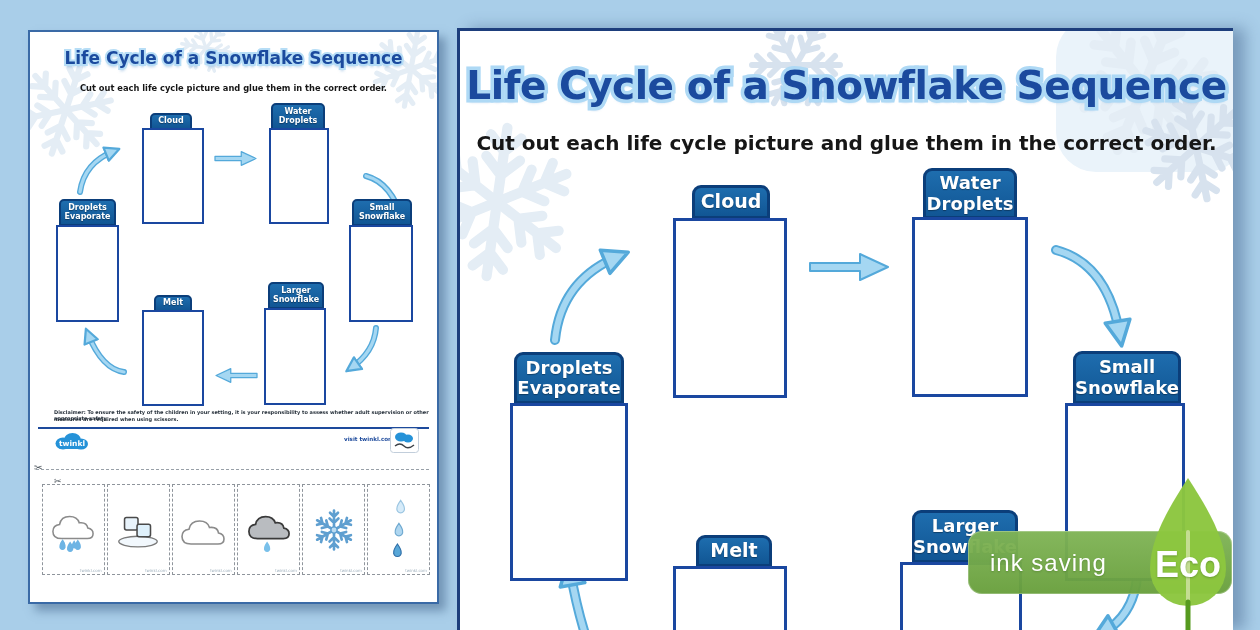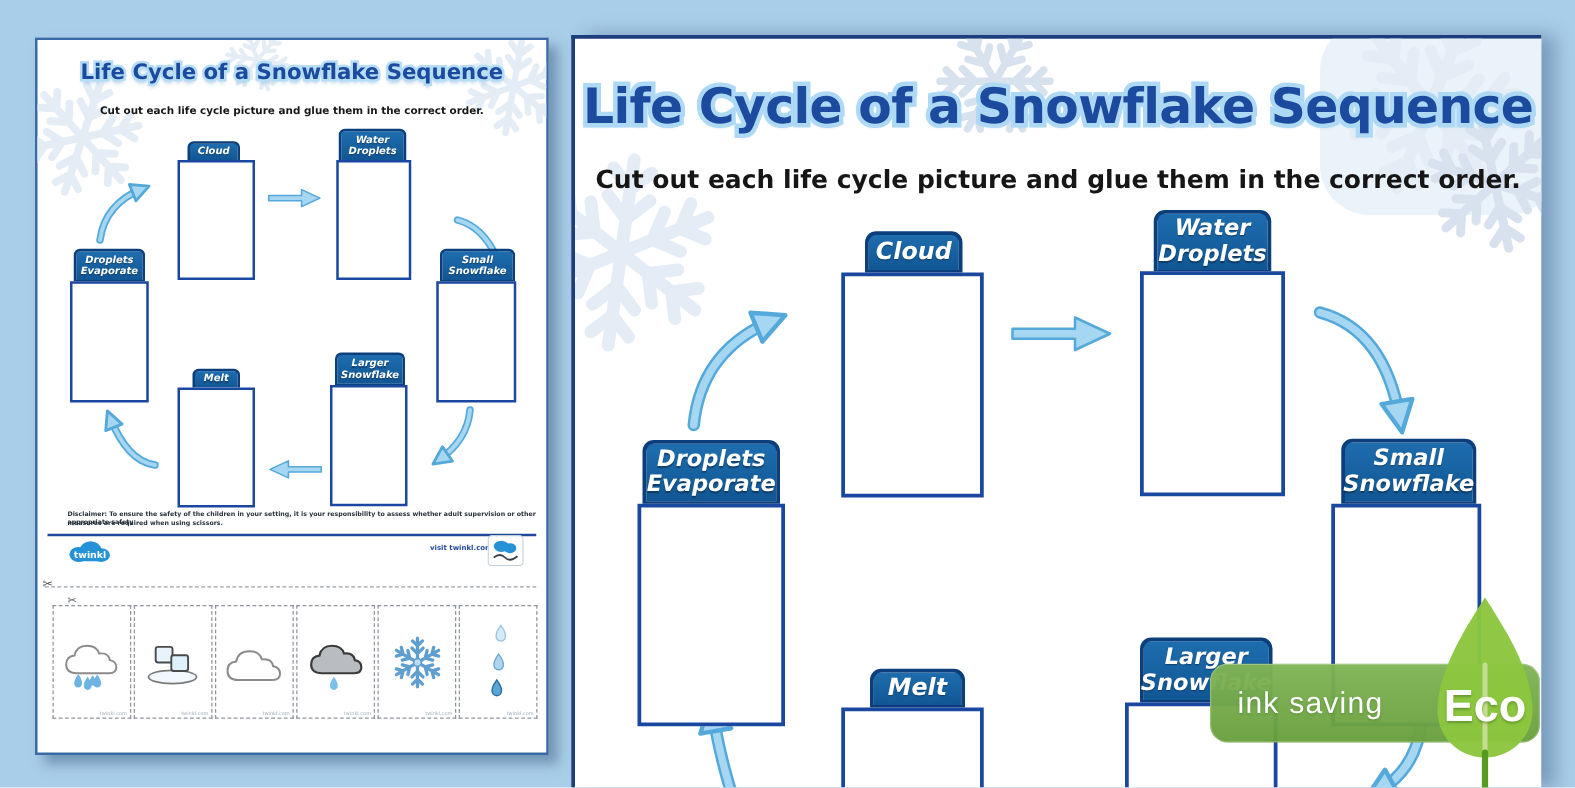--- a/index.html
+++ b/index.html
@@ -16,21 +16,21 @@
   
   .halo{position:relative;text-align:center;font-weight:800;white-space:nowrap;}
   .halo .back{-webkit-text-stroke:7px #aed9f5;text-shadow:0 3px 3px rgba(110,160,210,.55);}
   .halo .front{position:absolute;left:0;right:0;top:0;color:#1b4a9e;}
   .halo.small .back{-webkit-text-stroke:4px #b6ddf6;}
   .instruction{position:absolute;left:0;right:0;text-align:center;color:#161616;font-weight:600;}
   
   .tab{position:absolute;z-index:1;display:flex;align-items:center;justify-content:center;
     text-align:center;color:#fff;font-weight:bold;line-height:1.12;
     background:linear-gradient(#1e6dae,#115694);border:3px solid #0b3e7a;
-    border-radius:9px 9px 0 0;box-sizing:border-box;text-shadow:0 1px 1px rgba(0,0,0,.35);font-style:italic;}
+    border-radius:9px 9px 0 0;box-sizing:border-box;text-shadow:0 1px 1px rgba(0,0,0,.35);}
   .tab.sm{border-width:2px;border-radius:5px 5px 0 0;}
   .bx{position:absolute;z-index:2;background:#fff;border:3px solid #1a47a0;box-sizing:border-box;}
   .bx.sm{border-width:2px;}
   
   .arrow-svg{position:absolute;overflow:visible;}
   .curve-out{fill:none;stroke:#54a9da;stroke-width:10;stroke-linecap:round;}
   .curve-in{fill:none;stroke:#a5d7f2;stroke-width:6;stroke-linecap:round;}
   .curve-out.sm{stroke-width:6;}
   .curve-in.sm{stroke-width:3.2;}
   

